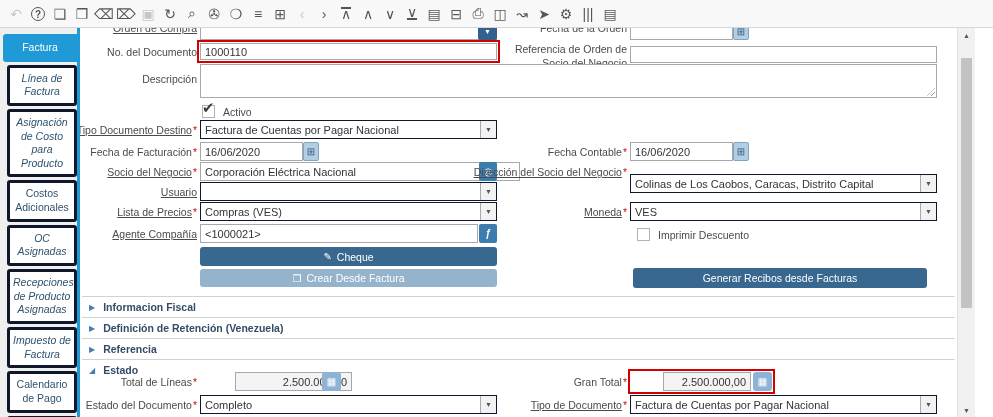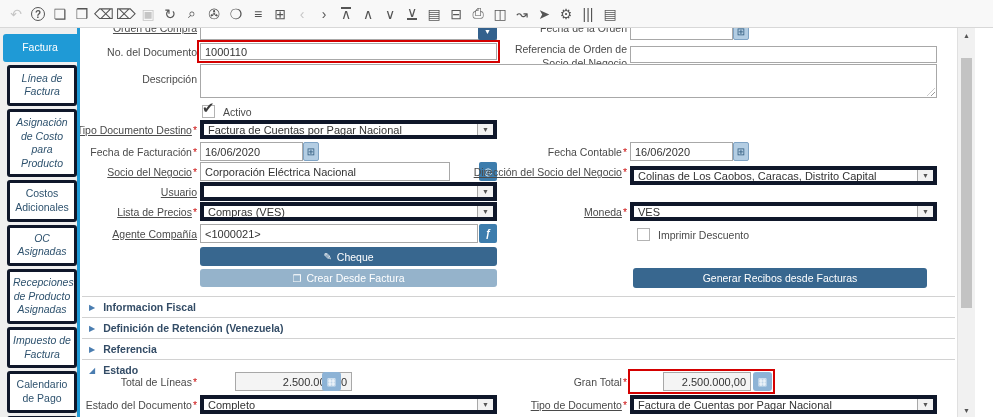--- a/index.html
+++ b/index.html
@@ -30,21 +30,21 @@
   .lbl .u{text-decoration:underline;cursor:pointer;}
   .req{color:#cc1111;margin-left:1px;}
   .inp{position:absolute;border:1px solid #a8a8a8;background:#fff;display:flex;align-items:center;
        padding:0 4px;font-size:11px;color:#333;overflow:hidden;}
   .inp.ro{background:#f4f4f4;}
   .inp.num{justify-content:flex-end;margin-left:32px;}
   .txta{position:absolute;border:1px solid #a8a8a8;background:#fff;}
   .resize{position:absolute;right:1px;bottom:1px;width:8px;height:8px;
           background:repeating-linear-gradient(135deg,transparent 0 2px,#999 2px 3px);
           clip-path:polygon(100% 0,0 100%,100% 100%);}
-  .sel{position:absolute;border:4px solid #0f172a;background:#fff;display:flex;align-items:center;
+  .sel{position:absolute;border:1px solid #0f172a;background:#fff;display:flex;align-items:center;
        padding:0 18px 0 4px;font-size:11px;color:#333;overflow:hidden;cursor:pointer;}
   .selarr{position:absolute;right:0;top:0;bottom:0;width:16px;border-left:1px solid #a8a8a8;
           background:#f2f2f2;display:flex;align-items:center;justify-content:center;
           font-size:7px;color:#555;}
   .sqbtn{position:absolute;background:#3d7dad;color:#fff;border-radius:2px;display:flex;
          align-items:center;justify-content:center;font-size:10px;cursor:pointer;}
   .sqbtn.dark{background:#33618d;}
   .calbtn{position:absolute;background:#b3cde3;border:1px solid #7fa3c4;color:#2f5a7d;border-radius:2px;
           display:flex;align-items:center;justify-content:center;font-size:10px;cursor:pointer;}
   .calcbtn{background:#8db3d6;border:none;color:#fff;border-radius:3px;}
@@ -229,28 +229,28 @@
       </div>
     <div class="lbl" style="right:330px;top:118px;"><span>Fecha Contable</span><span class="req">*</span></div>
     <div class="inp" style="left:550px;top:114px;width:103px;height:19px;">
         <span>16/06/2020</span>
       </div>
     <div class="calbtn" style="left:653px;top:114px;width:16px;height:19px;">
         <span>⊞</span>
       </div>
 
     <div class="lbl" style="right:760px;top:138px;"><span class="u">Socio del Negocio</span><span class="req">*</span></div>
-    <div class="inp" style="left:120px;top:134px;width:250px;height:19px;align-items:center;">
+    <div class="inp" style="left:120px;top:134px;width:320px;height:19px;align-items:center;">
         <span>Corporación Eléctrica Nacional</span>
       </div>
     <div class="sqbtn" style="left:399px;top:134px;width:18px;height:19px;">
         <span>◎</span>
       </div>
     <div class="lbl" style="right:330px;top:138px;"><span class="u">Dirección del Socio del Negocio</span><span class="req">*</span></div>
-    <div class="sel" style="left:550px;top:138px;width:307px;height:19px;">
+    <div class="sel" style="left:550px;top:146px;width:307px;height:19px;">
       <span>Colinas de Los Caobos, Caracas, Distrito Capital</span>
       <span class="selarr">
           <span>▼</span>
         </span>
     </div>
 
     <div class="lbl" style="right:760px;top:158px;"><span class="u">Usuario</span></div>
     <div class="sel" style="left:120px;top:154px;width:297px;height:19px;">
       <span></span>
       <span class="selarr">

